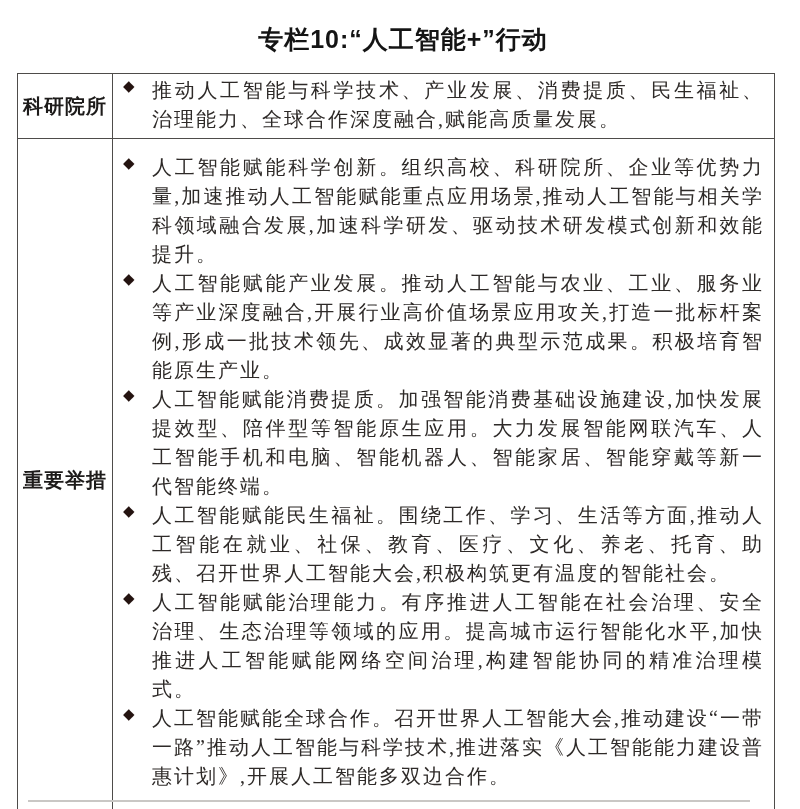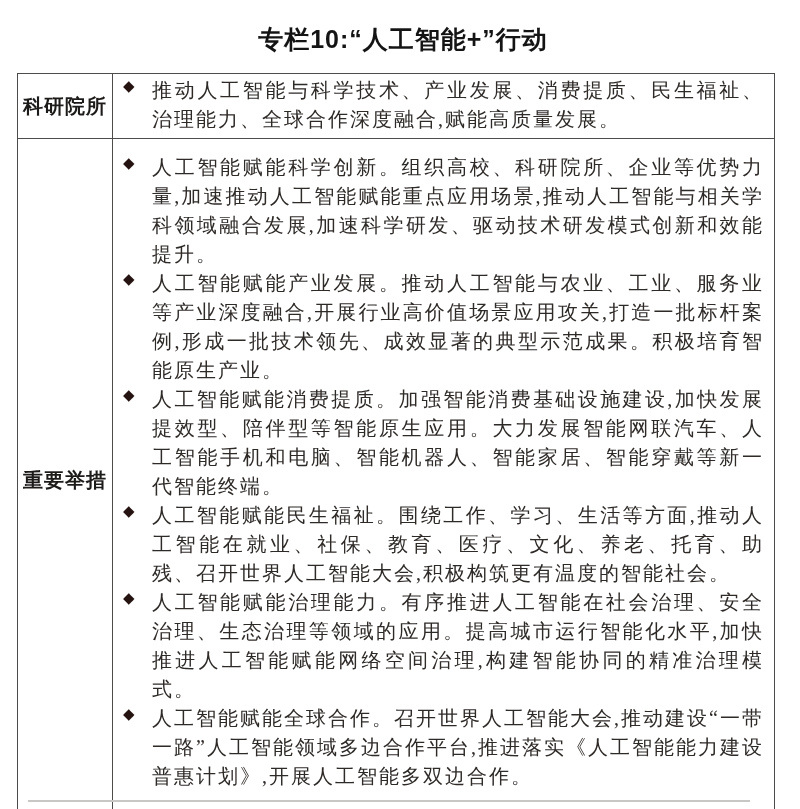--- a/index.html
+++ b/index.html
@@ -127,21 +127,21 @@
               <div class="bullet-item">
                 <span class="diamond">◆</span>
                 <p class="bullet-text">人工智能赋能民生福祉。围绕工作、学习、生活等方面,推动人工智能在就业、社保、教育、医疗、文化、养老、托育、助残、召开世界人工智能大会,积极构筑更有温度的智能社会。</p>
               </div>
               <div class="bullet-item">
                 <span class="diamond">◆</span>
                 <p class="bullet-text">人工智能赋能治理能力。有序推进人工智能在社会治理、安全治理、生态治理等领域的应用。提高城市运行智能化水平,加快推进人工智能赋能网络空间治理,构建智能协同的精准治理模式。</p>
               </div>
               <div class="bullet-item">
                 <span class="diamond">◆</span>
-                <p class="bullet-text">人工智能赋能全球合作。召开世界人工智能大会,推动建设“一带一路”人工智能领域多边合作平台,推进落实《人工智能能力建设普惠计划》,开展人工智能多双边合作。</p>
+                <p class="bullet-text">人工智能赋能全球合作。召开世界人工智能大会,推动建设“一带一路”推动人工智能与科学技术,推进落实《人工智能能力建设普惠计划》,开展人工智能多双边合作。</p>
               </div>
             </div>
         </td>
       </tr>
     </tbody>
   </table>
 
   <div class="scan-line"></div>
 
 </div>

